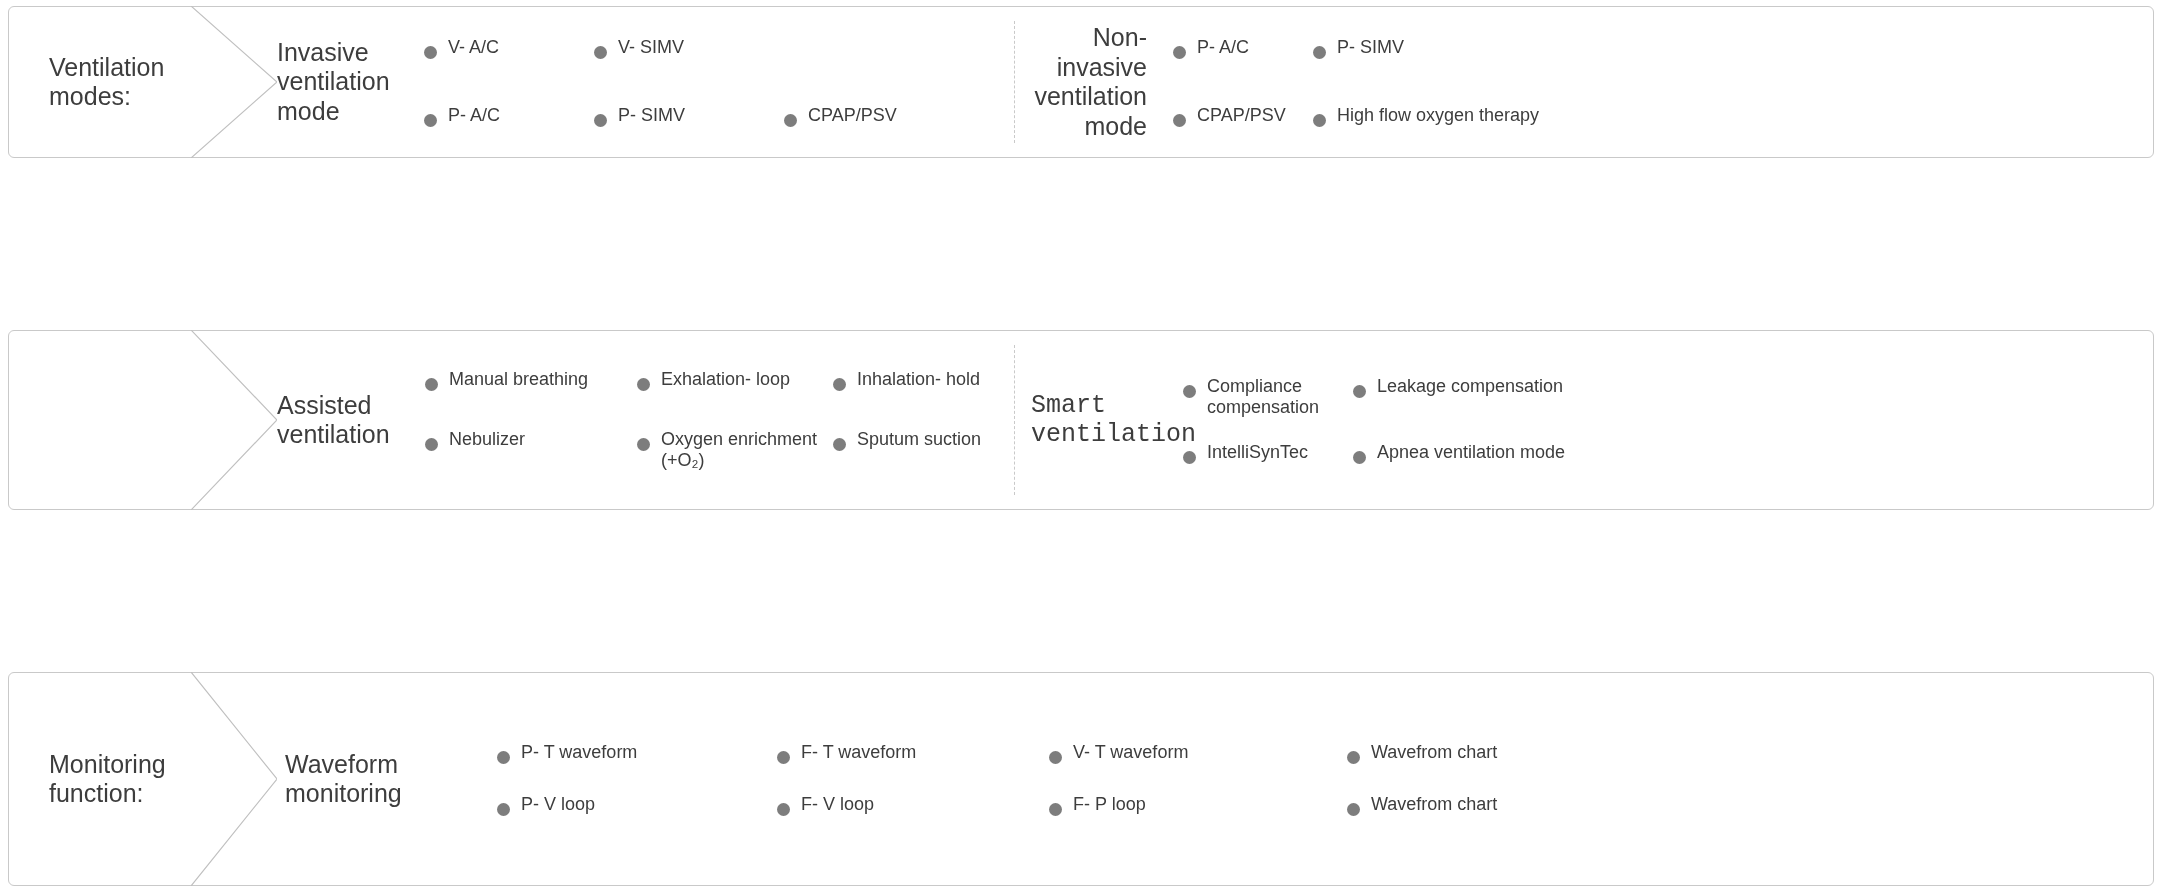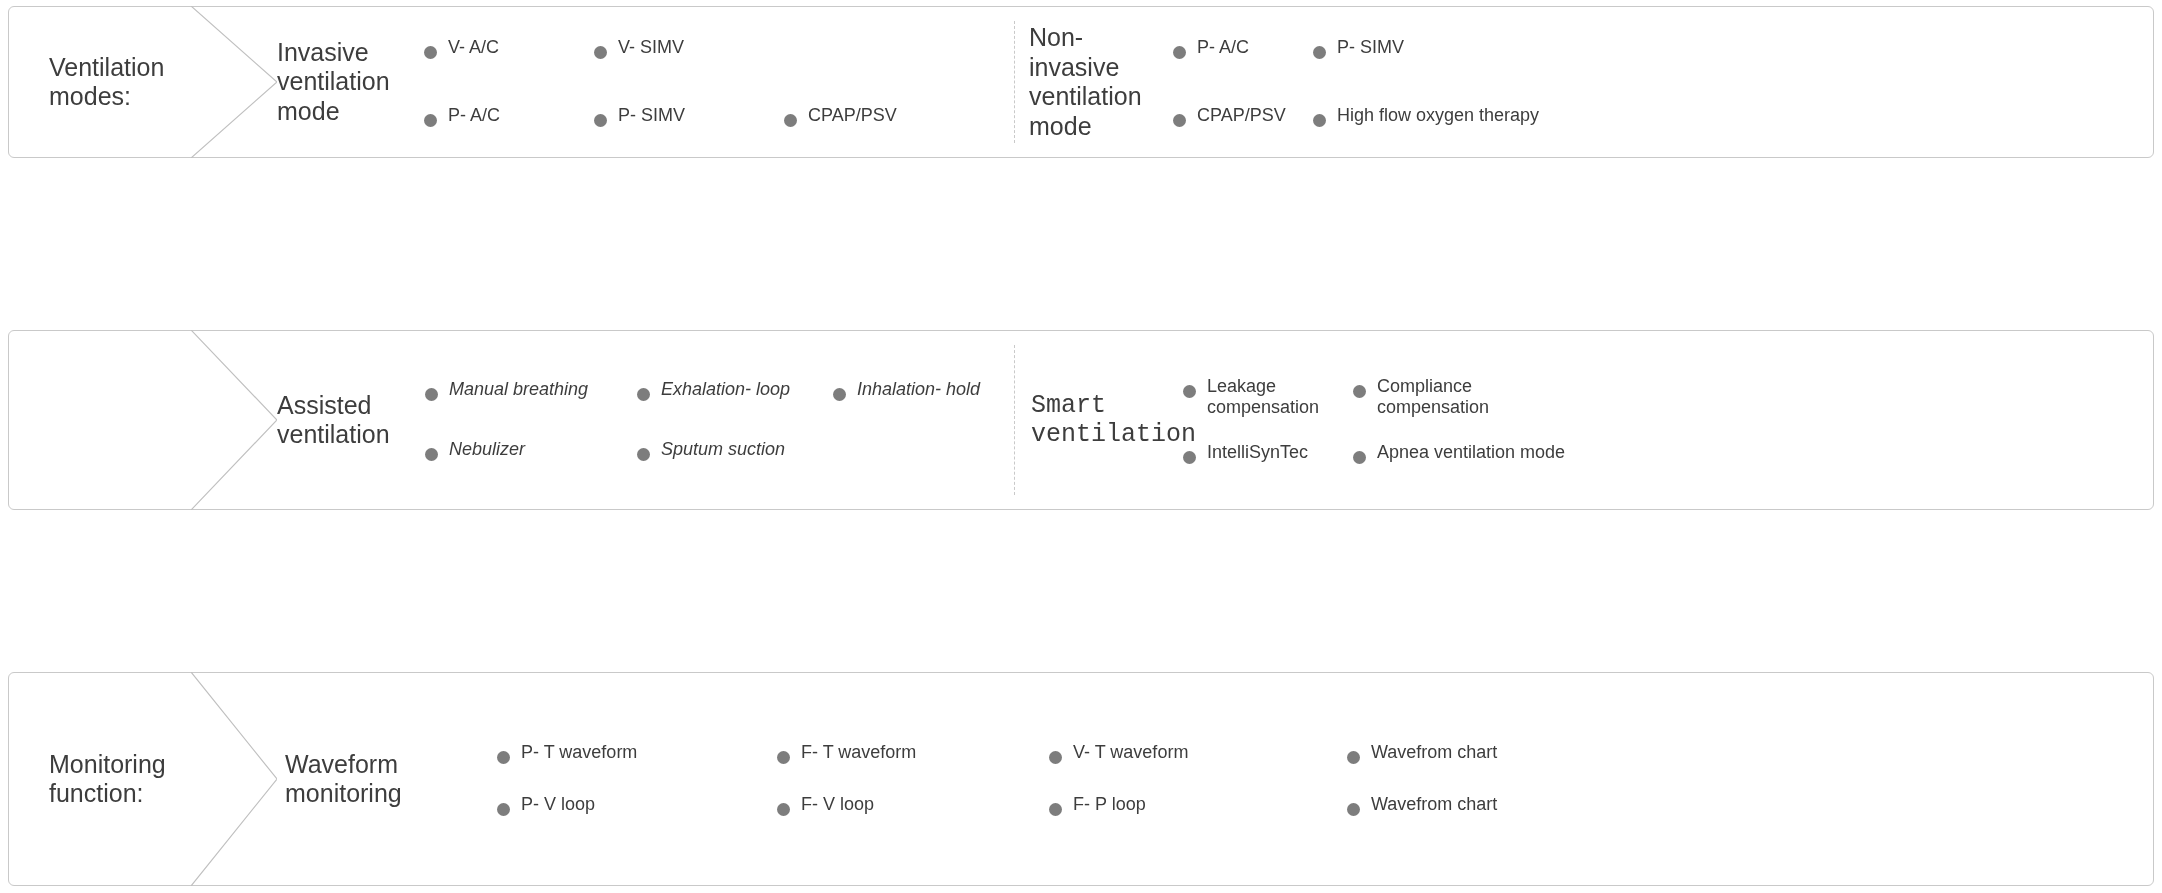--- a/index.html
+++ b/index.html
@@ -115,37 +115,36 @@
   #s0-g0 { left: 268px; }
   #s0-g0 .group-title { width: 125px; }
   #s0-g0 .items-grid {
     grid-template-columns: 170px 190px 230px;
     row-gap: 46px;
     column-gap: 0;
     margin-left: 22px;
   }
   #s0-div { left: 1005px; }
   #s0-g1 { left: 1020px; }
-  #s0-g1 .group-title { width: 118px; }
+  #s0-g1 .group-title { width: 118px; text-align: right; }
   #s0-g1 .items-grid {
     grid-template-columns: 140px auto;
     row-gap: 46px;
     column-gap: 0;
     margin-left: 26px;
   }
 
   
   #s1-g0 { left: 268px; }
   #s1-g0 .group-title { width: 130px; }
   #s1-g0 .items-grid {
     grid-template-columns: 212px 196px auto;
     row-gap: 38px;
     column-gap: 0;
     margin-left: 18px;
-    font-style: italic;
   }
   #s1-div { left: 1005px; }
   #s1-g1 { left: 1022px; }
   #s1-g1 .group-title { width: 128px; font-family: Liberation Mono, monospace; }
   #s1-g1 .items-grid {
     grid-template-columns: 170px auto;
     row-gap: 24px;
     column-gap: 0;
     margin-left: 24px;
   }
@@ -215,33 +214,34 @@
     </div>
 
     <div class="group" id="s1-g0">
       <div class="group-title">Assisted
 ventilation</div>
       <div class="items-grid">
         <div class="item"><span class="bullet"></span><span class="label">Manual breathing</span></div>
         <div class="item"><span class="bullet"></span><span class="label">Exhalation- loop</span></div>
         <div class="item"><span class="bullet"></span><span class="label">Inhalation- hold</span></div>
         <div class="item"><span class="bullet"></span><span class="label">Nebulizer</span></div>
+        <div class="item"><span class="bullet"></span><span class="label">Oxygen enrichment (+O₂)</span></div>
         <div class="item"><span class="bullet"></span><span class="label">Sputum suction</span></div>
       </div>
     </div>
 
     <div class="vdivider" id="s1-div"></div>
 
     <div class="group" id="s1-g1">
       <div class="group-title">Smart
 ventilation</div>
       <div class="items-grid">
-        <div class="item"><span class="bullet"></span><span class="label">Leakage compensation</span></div>
         <div class="item"><span class="bullet"></span><span class="label">Compliance
 compensation</span></div>
+        <div class="item"><span class="bullet"></span><span class="label">Leakage compensation</span></div>
         <div class="item"><span class="bullet"></span><span class="label">IntelliSynTec</span></div>
         <div class="item"><span class="bullet"></span><span class="label">Apnea ventilation mode</span></div>
       </div>
     </div>
   </div>
 
   <div class="section" id="section-2">
     <div class="chev-label">
       <div class="txt">Monitoring
 function:</div>

